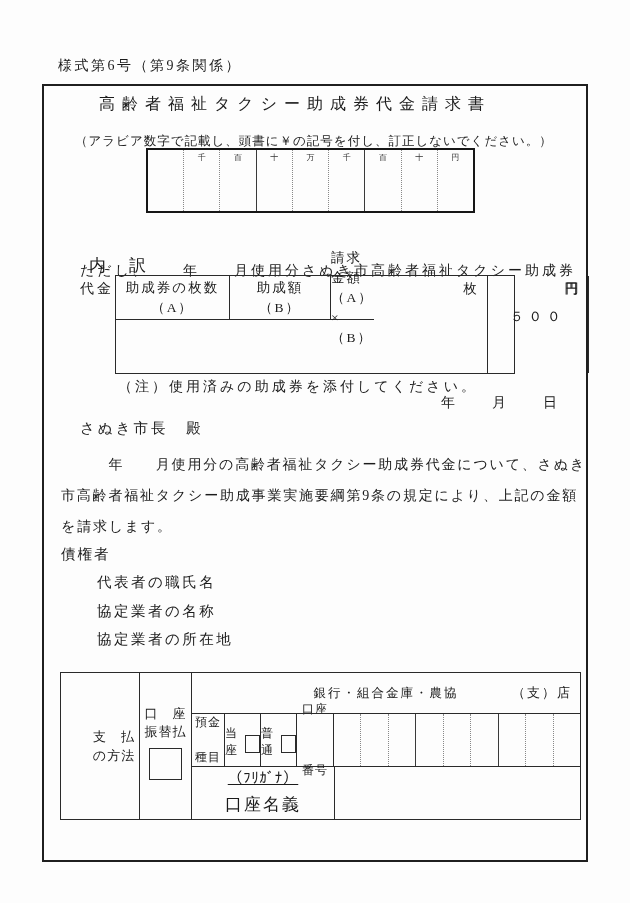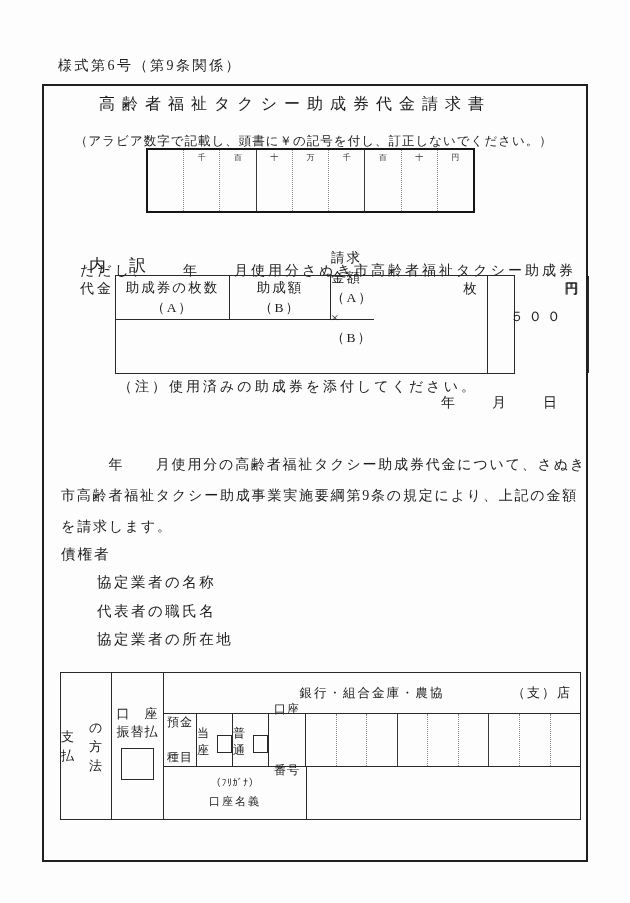--- a/index.html
+++ b/index.html
@@ -43,40 +43,40 @@
   .addressee { position:absolute; left:36px; top:333px; font-size:14.5px; letter-spacing:3px; }
 
   .body-par { position:absolute; left:17px; top:363px; width:526px; font-size:14px; letter-spacing:1.8px; line-height:31px; }
 
   .creditor-label { position:absolute; left:17px; top:459px; font-size:14.5px; letter-spacing:2px; }
   .creditor-items { position:absolute; left:53px; top:487px; font-size:14.5px; letter-spacing:2.5px; }
   .creditor-items .ci { margin-bottom:9.5px; }
 
   
   .pay-table { position:absolute; left:16px; top:586px; width:521px; height:148px; border:1.5px solid #2a2a2a; display:flex; font-size:12.5px; }
-  .pay-a { width:51px; border-right:1.5px solid #2a2a2a; display:flex; flex-direction:row; align-items:center; justify-content:center; letter-spacing:1px; line-height:19px; font-size:13px; }
+  .pay-a { width:51px; border-right:1.5px solid #2a2a2a; display:flex; flex-direction:column; align-items:center; justify-content:center; letter-spacing:1px; line-height:19px; font-size:13px;margin-left:28px; }
   .pay-b { width:52px; border-right:1.5px solid #2a2a2a; display:flex; flex-direction:column; align-items:center; padding-top:32px; letter-spacing:1px; line-height:18px; font-size:13px; }
   .big-box { width:33px; height:32px; border:1.2px solid #2a2a2a; margin-top:7px; background:#fdfdfd; }
   .pay-c { flex:1; display:flex; flex-direction:column; }
   .pay-bank { height:41px; border-bottom:1.2px solid #2a2a2a; position:relative; display:flex; flex-direction:row; align-items:center; justify-content:center; line-height:18px; letter-spacing:2px; font-size:12.5px; }
   .branch { position:absolute; right:8px; top:50%; transform:translateY(-50%); font-size:13px; letter-spacing:2px; }
   .pay-mid { height:53px; border-bottom:1.2px solid #2a2a2a; display:flex; }
   .pc-lbl2 { display:flex; flex-direction:column; align-items:center; justify-content:center; line-height:17px; font-size:12px; letter-spacing:1px; }
   .pc-deposit { width:33px; border-right:1px solid #2a2a2a;justify-content:space-between; }
   .pc-check { width:36px; border-right:1px solid #2a2a2a; display:flex; flex-direction:row; align-items:center; padding-top:4px; font-size:12px; letter-spacing:1px; }
   .small-box { width:19px; height:18px; border:1.1px solid #2a2a2a; margin-top:3px; background:#fdfdfd; }
   .pc-acctno { width:37px; border-right:1px solid #2a2a2a;gap:44px; }
   .pc-digits { flex:1; display:flex; }
   .digit-cell { flex:1; border-left:1px dotted #888; }
   .digit-cell.first { border-left:none; }
   .digit-cell.solid { border-left:1px solid #3a3a3a; }
   .pay-name { flex:1; display:flex; }
   .pn-label { width:143px; border-right:1px solid #2a2a2a; display:flex; flex-direction:column; align-items:center; justify-content:center; }
-  .pn-furigana { font-size:10px; letter-spacing:0.5px; }
-  .pn-acct { font-size:11px; letter-spacing:2px; margin-top:6px; }
+  .pn-furigana { font-size:15px; letter-spacing:0.5px;text-decoration:underline; }
+  .pn-acct { font-size:17px; letter-spacing:2px; margin-top:6px; }
   .pn-value { flex:1; }
 </style>
 </head>
 <body>
 
 <div class="page">
 
   <div class="form-number">様式第6号（第9条関係）</div>
 
   <div class="outer-box">
@@ -144,31 +144,32 @@
           <span class="bd-value">５００</span>
         </div>
         <div class="bd-c3 bd-cell">
           <span class="bd-unit">円</span>
         </div>
       </div>
     </div>
 
     <div class="note-line">（注）使用済みの助成券を添付してください。</div>
     <div class="date-line">年　　月　　日</div>
+    <div class="addressee">さぬき市長　殿</div>
 
     <div class="body-par">
       <div>　　　年　　月使用分の高齢者福祉タクシー助成券代金について、さぬき</div>
       <div>市高齢者福祉タクシー助成事業実施要綱第9条の規定により、上記の金額</div>
       <div>を請求します。</div>
     </div>
 
     <div class="creditor-label">債権者</div>
     <div class="creditor-items">
+      <div class="ci">代表者の職氏名</div>
       <div class="ci">協定業者の名称</div>
-      <div class="ci">代表者の職氏名</div>
       <div class="ci">協定業者の所在地</div>
     </div>
 
     <div class="pay-table">
       <div class="pay-a">
         <span>支　払</span>
         <span>の方法</span>
       </div>
       <div class="pay-b">
         <span>口　座</span>

